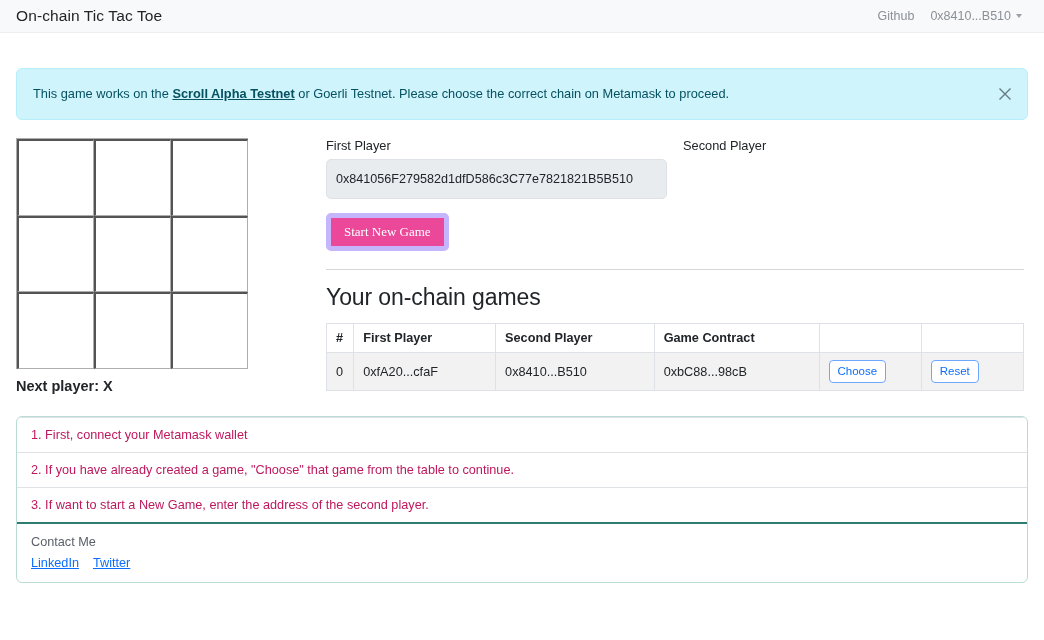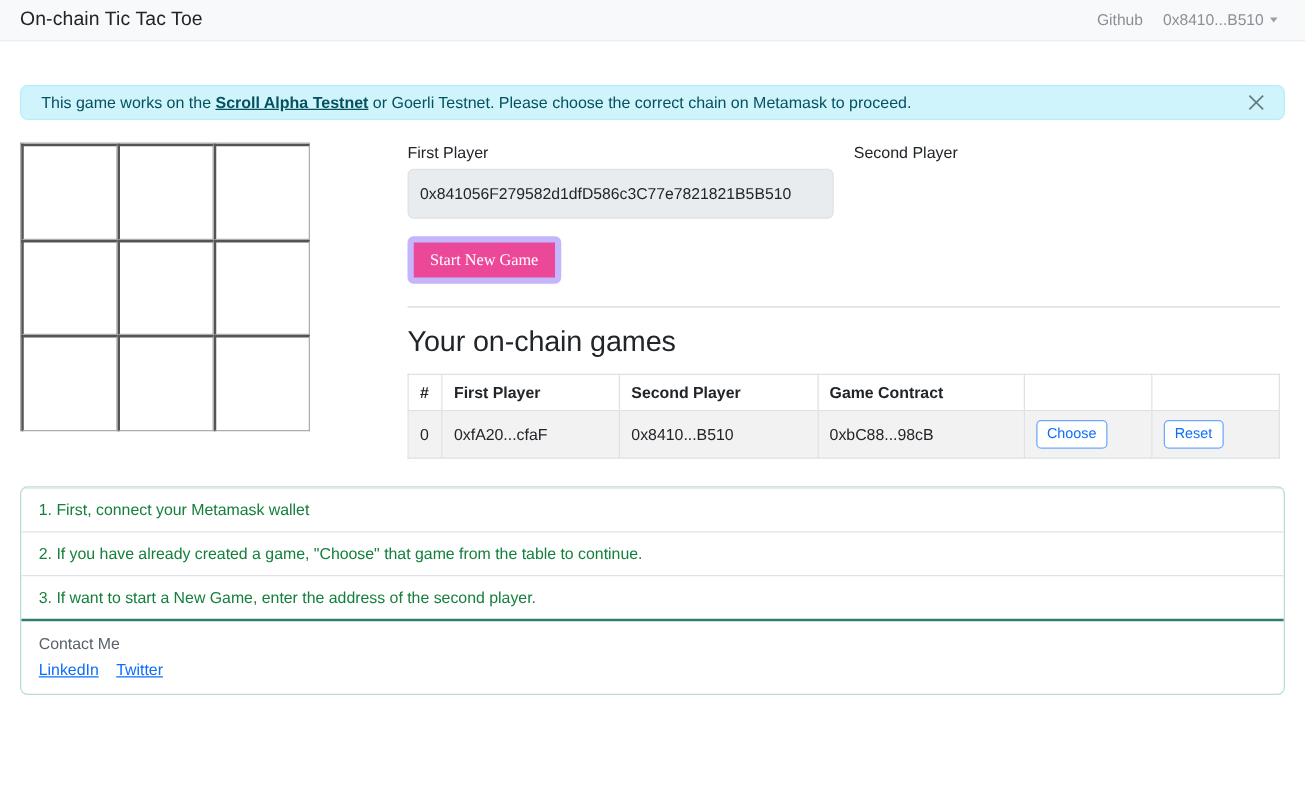--- a/index.html
+++ b/index.html
@@ -60,21 +60,21 @@
   .container {
     padding: 0 16px;
   }
 
   
   .alert {
     margin-top: 35px;
     background: #cff4fc;
     border: 1px solid #b6effb;
     border-radius: 6px;
-    height: 28px;
+    height: 52px;
     display: flex;
     align-items: center;
     padding: 0 16px;
     position: relative;
   }
   .alert-text {
     font-size: 12.8px;
     color: #055160;
     line-height: 1;
   }
@@ -246,21 +246,21 @@
   .howto-desc {
     font-size: 12.7px;
     color: #212529;
     margin: 0;
     line-height: 1.3;
   }
   .list-item {
     border-top: 1px solid #dfe3e6;
     padding: 10px 14px;
     font-size: 12.7px;
-    color: #15803d;
+    color: #be185d;
   }
   .contact {
     border-top: 2px solid #2f7d72;
     padding: 11px 14px 12px 14px;
   }
   .contact-label {
     font-size: 12.7px;
     color: #5a6168;
     margin-bottom: 7px;
   }
@@ -311,20 +311,21 @@
           <button class="cell"></button>
           <button class="cell"></button>
           <button class="cell"></button>
         </div>
         <div class="board-row">
           <button class="cell"></button>
           <button class="cell"></button>
           <button class="cell"></button>
         </div>
       </div>
+      <div class="status">Next player: X</div>
     </div>
 
     <div class="right-col">
 
       <div class="form-row">
         <div class="form-group">
           <label class="form-label">First Player</label>
           <input class="form-control" readonly="" type="text" value="0x841056F279582d1dfD586c3C77e7821821B5B510" style="">
         </div>
         <div class="form-group">

